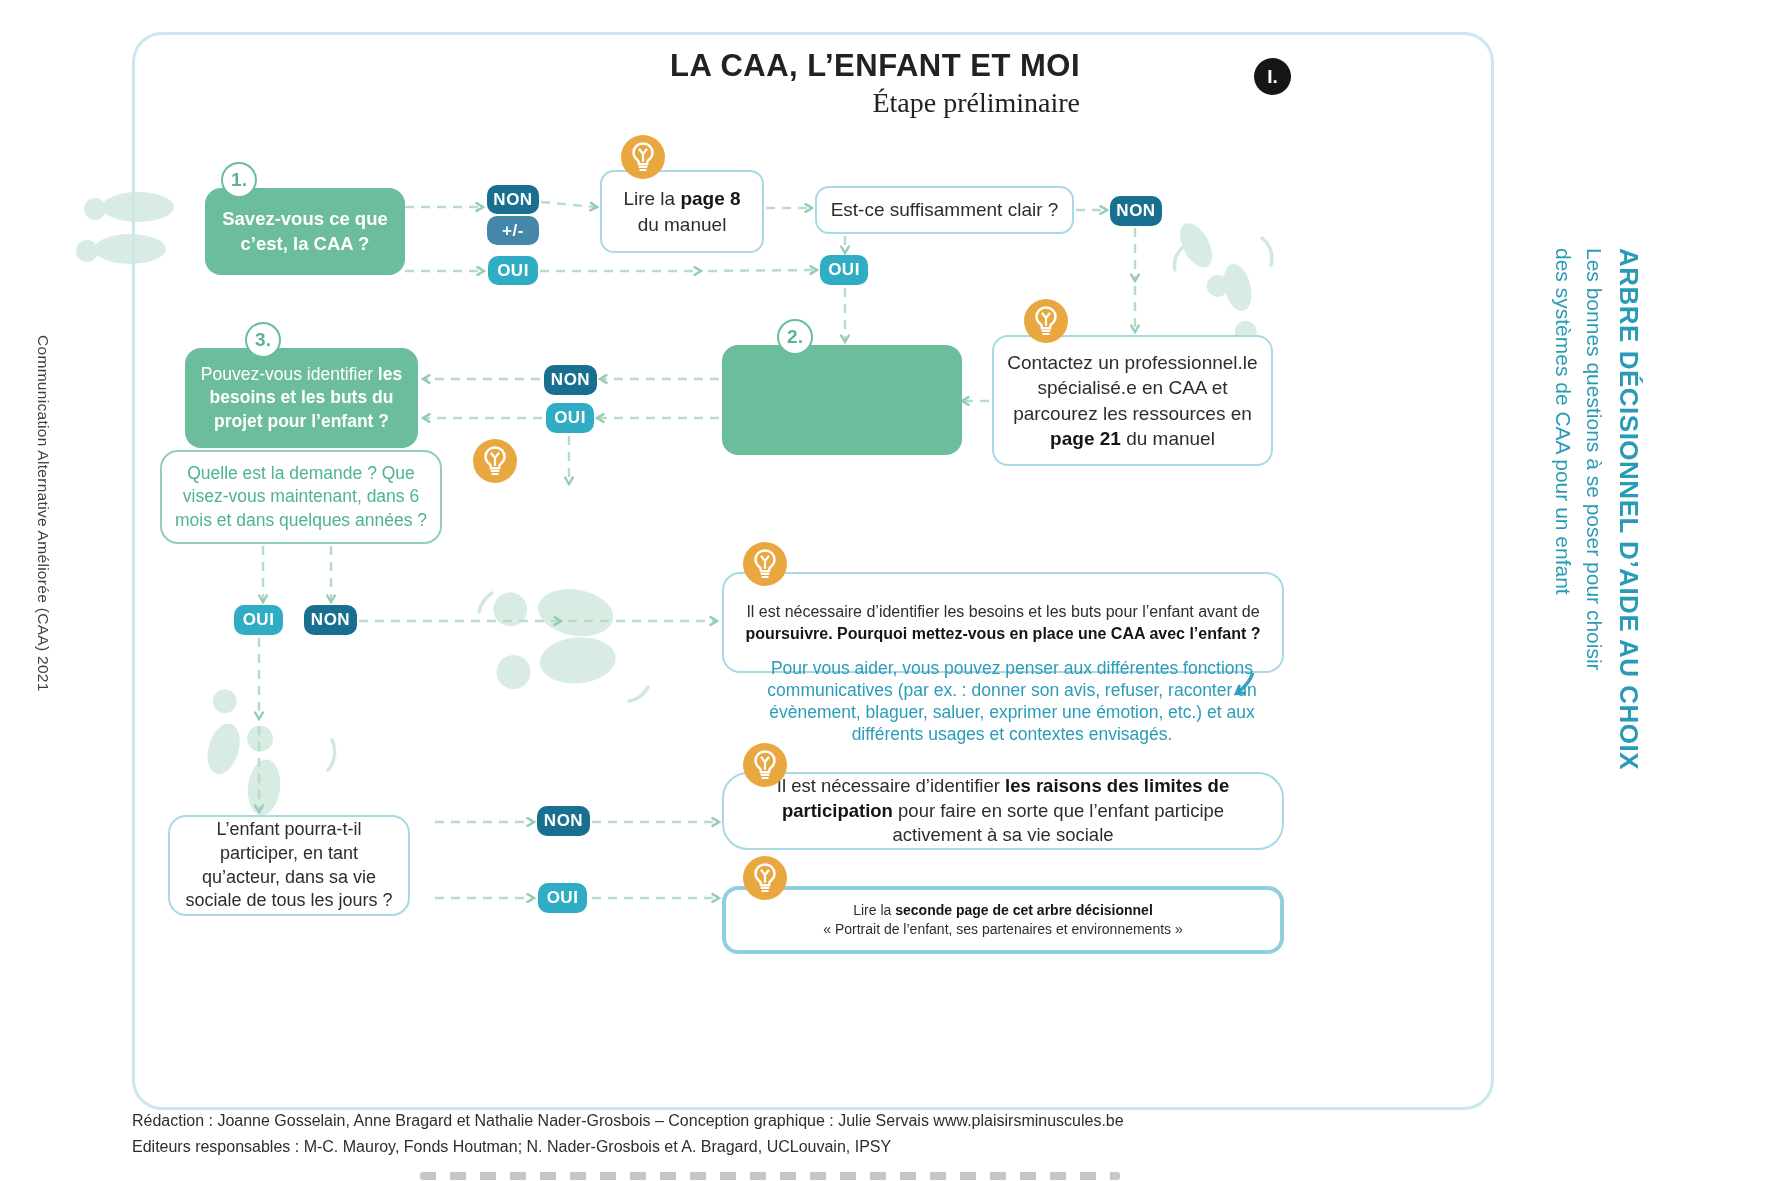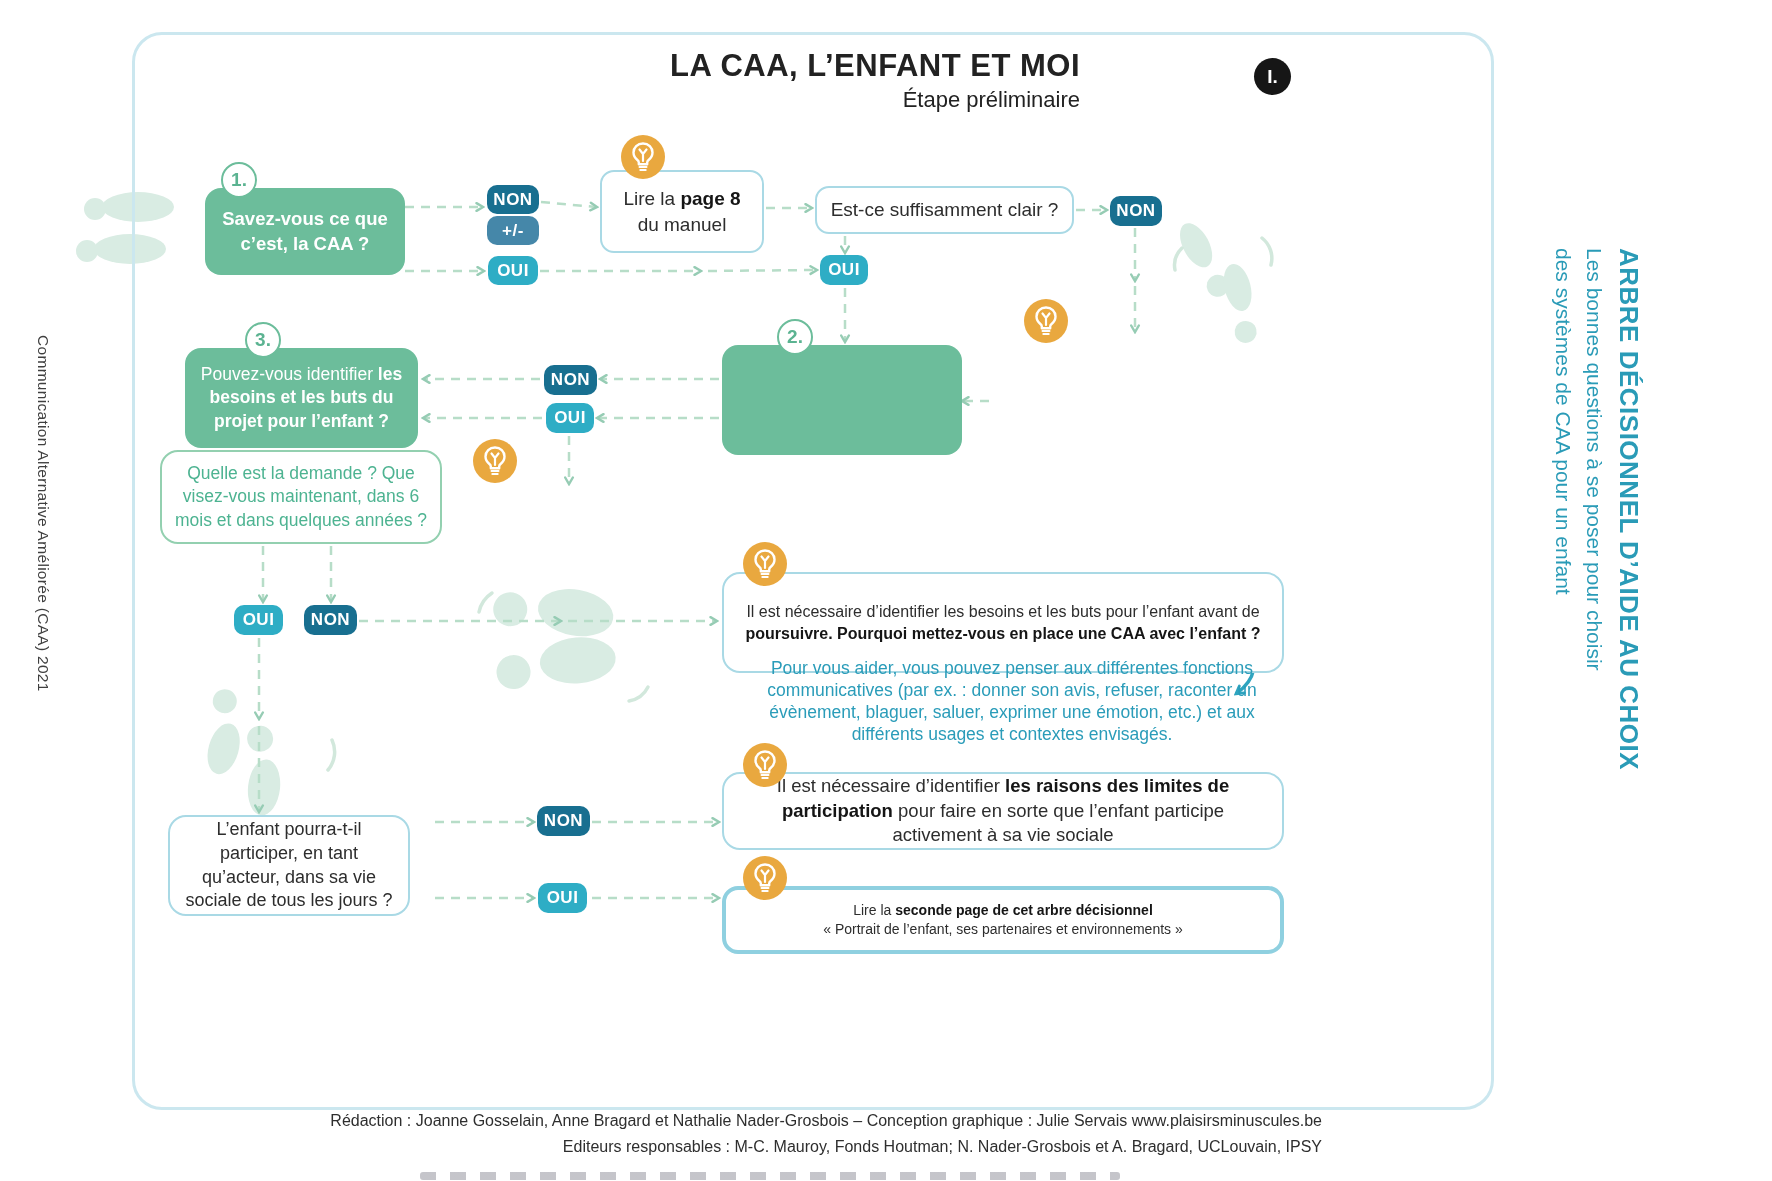--- a/index.html
+++ b/index.html
@@ -3,21 +3,21 @@
 <meta charset="utf-8">
 <style>
   html,body{margin:0;padding:0;background:#fff;}
   .canvas{position:relative;width:1772px;height:1181px;background:#fff;overflow:hidden;
           font-family:"Liberation Sans",sans-serif;}
   .decor{position:absolute;left:0;top:0;z-index:0;}
   .frame{position:absolute;left:132px;top:32px;width:1356px;height:1072px;
          border:3px solid #cbe7ef;border-radius:30px;z-index:0;pointer-events:none;}
   .title-wrap{position:absolute;left:380px;top:48px;width:700px;text-align:right;z-index:1;color:#222;}
   .title-l1{font-size:31px;font-weight:700;letter-spacing:.5px;}
-  .title-l2{font-size:22px;font-weight:400;margin-top:3px;}
+  .title-l2{font-size:28px;font-weight:400;margin-top:3px;font-family:Liberation Serif, serif;}
   .corner-badge{position:absolute;left:1254px;top:58px;width:37px;height:37px;border-radius:50%;
                 background:#161616;color:#fff;font-size:19px;font-weight:700;display:flex;
                 align-items:center;justify-content:center;z-index:2;}
   .side-left{position:absolute;left:34px;top:335px;height:520px;writing-mode:vertical-rl;
              font-size:15.5px;color:#3f3f3f;letter-spacing:.3px;z-index:1;}
   .side-right{position:absolute;left:1548px;top:248px;height:660px;writing-mode:vertical-rl;
               color:#2a9bb7;z-index:1;}
   .side-right .hr{display:block;font-size:26px;font-weight:700;line-height:38px;letter-spacing:.5px;}
   .side-right .sr{display:block;font-size:21px;font-weight:400;line-height:31px;}
   .gbox{position:absolute;background:#6cbd9b;border-radius:16px;color:#fff;font-weight:700;
@@ -32,21 +32,21 @@
         justify-content:center;padding:6px 13px;box-sizing:border-box;line-height:1.33;z-index:1;}
   .wbox b{color:#151515;}
   .demande{border:2.5px solid #93d0b0;border-radius:18px;color:#4db391;font-size:17.5px;justify-content:center;}
   .emph{border:4px solid #8fd0e0;border-radius:16px;}
   .badge{position:absolute;height:30px;border-radius:10px;color:#fff;font-weight:700;font-size:17px;
          display:flex;align-items:center;justify-content:center;letter-spacing:.5px;z-index:2;}
   .b-dark{background:#186f90;} .b-mid{background:#4587a9;} .b-light{background:#2eadc5;}
   .bulb{position:absolute;width:46px;height:46px;z-index:3;}
   .aider{position:absolute;left:752px;top:658px;width:520px;color:#2a9cb9;font-size:17.5px;
          line-height:1.25;text-align:center;z-index:1;}
-  .footer{position:absolute;left:132px;width:1190px;text-align:right;color:#2e2e2e;
+  .footer{position:absolute;left:132px;width:1190px;text-align:left;color:#2e2e2e;
           font-size:16px;z-index:1;}
   .cutoff{position:absolute;left:420px;top:1172px;width:700px;height:8px;border-radius:3px;opacity:.45;
           background:repeating-linear-gradient(90deg,rgba(40,40,60,.6) 0 16px,rgba(40,40,60,0) 16px 30px);}
 </style>
 </head>
 <body>
 
 <div class="canvas">
 
   <svg class="decor" width="1772" height="1181" viewBox="0 0 1772 1181">
@@ -188,20 +188,25 @@
   <div class="gbox" style="left:722px;top:345px;width:240px;height:110px;font-size:17px">
     <span class="num" style="left:55px">2.</span>
   </div>
 
   <svg class="bulb" style="left:1023px;top:298px" viewBox="0 0 46 46">
     <circle cx="23" cy="23" r="22" fill="#e9a83f"></circle>
     <path d="M23 9.5c-5.5 0-9.5 4-9.5 9 0 3.3 1.8 5.8 3.9 7.5 1 .8 1.4 1.5 1.4 2.5v1.8h8.4v-1.8c0-1 .4-1.7 1.4-2.5 2.1-1.7 3.9-4.2 3.9-7.5 0-5-4-9-9.5-9z" fill="none" stroke="#fff" stroke-width="2.4" stroke-linejoin="round"></path>
     <path d="M19.5 15.5l3.5 4.5 3.5-4.5M23 20v7" fill="none" stroke="#fff" stroke-width="2.2" stroke-linecap="round"></path>
     <path d="M19.5 33h7M20.3 36h5.4" stroke="#fff" stroke-width="2" stroke-linecap="round"></path>
   </svg>
+  <div class="wbox" style="left:992px;top:335px;width:281px;height:131px;border-radius:16px">
+    <div>
+      <span>Contactez un professionnel.le spécialisé.e en CAA et parcourez les ressources en </span><b>page 21</b><span> du manuel</span>
+    </div>
+  </div>
 
   <svg class="bulb" style="left:472px;top:438px" viewBox="0 0 46 46">
     <circle cx="23" cy="23" r="22" fill="#e9a83f"></circle>
     <path d="M23 9.5c-5.5 0-9.5 4-9.5 9 0 3.3 1.8 5.8 3.9 7.5 1 .8 1.4 1.5 1.4 2.5v1.8h8.4v-1.8c0-1 .4-1.7 1.4-2.5 2.1-1.7 3.9-4.2 3.9-7.5 0-5-4-9-9.5-9z" fill="none" stroke="#fff" stroke-width="2.4" stroke-linejoin="round"></path>
     <path d="M19.5 15.5l3.5 4.5 3.5-4.5M23 20v7" fill="none" stroke="#fff" stroke-width="2.2" stroke-linecap="round"></path>
     <path d="M19.5 33h7M20.3 36h5.4" stroke="#fff" stroke-width="2" stroke-linecap="round"></path>
   </svg>
 
   <div class="badge b-light" style="left:234px;top:605px;width:49px;height:30px">OUI</div>
   <div class="badge b-dark" style="left:304px;top:605px;width:53px;height:30px">NON</div>
@@ -218,21 +223,21 @@
     </div>
   </div>
   <div class="aider">Pour vous aider, vous pouvez penser aux différentes fonctions communicatives (par ex. : donner son avis, refuser, raconter un évènement, blaguer, saluer, exprimer une émotion, etc.) et aux différents usages et contextes envisagés.</div>
 
   <svg class="bulb" style="left:742px;top:742px" viewBox="0 0 46 46">
     <circle cx="23" cy="23" r="22" fill="#e9a83f"></circle>
     <path d="M23 9.5c-5.5 0-9.5 4-9.5 9 0 3.3 1.8 5.8 3.9 7.5 1 .8 1.4 1.5 1.4 2.5v1.8h8.4v-1.8c0-1 .4-1.7 1.4-2.5 2.1-1.7 3.9-4.2 3.9-7.5 0-5-4-9-9.5-9z" fill="none" stroke="#fff" stroke-width="2.4" stroke-linejoin="round"></path>
     <path d="M19.5 15.5l3.5 4.5 3.5-4.5M23 20v7" fill="none" stroke="#fff" stroke-width="2.2" stroke-linecap="round"></path>
     <path d="M19.5 33h7M20.3 36h5.4" stroke="#fff" stroke-width="2" stroke-linecap="round"></path>
   </svg>
-  <div class="wbox" style="left:722px;top:772px;width:562px;height:78px;font-size:18.5px;border-radius:18px">
+  <div class="wbox" style="left:722px;top:772px;width:562px;height:78px;font-size:18.5px;border-radius:26px">
     <div>
       <span>Il est nécessaire d’identifier </span><b>les raisons des limites de participation</b><span> pour faire en sorte que l’enfant participe activement à sa vie sociale</span>
     </div>
   </div>
 
   <div class="wbox" style="left:168px;top:815px;width:242px;height:101px;font-size:18px;border-radius:18px">
     <div>L’enfant pourra-t-il participer, en tant qu’acteur, dans sa vie sociale de tous les jours ?</div>
   </div>
   <div class="badge b-dark" style="left:537px;top:806px;width:53px;height:30px">NON</div>
   <div class="badge b-light" style="left:538px;top:883px;width:49px;height:30px">OUI</div>

